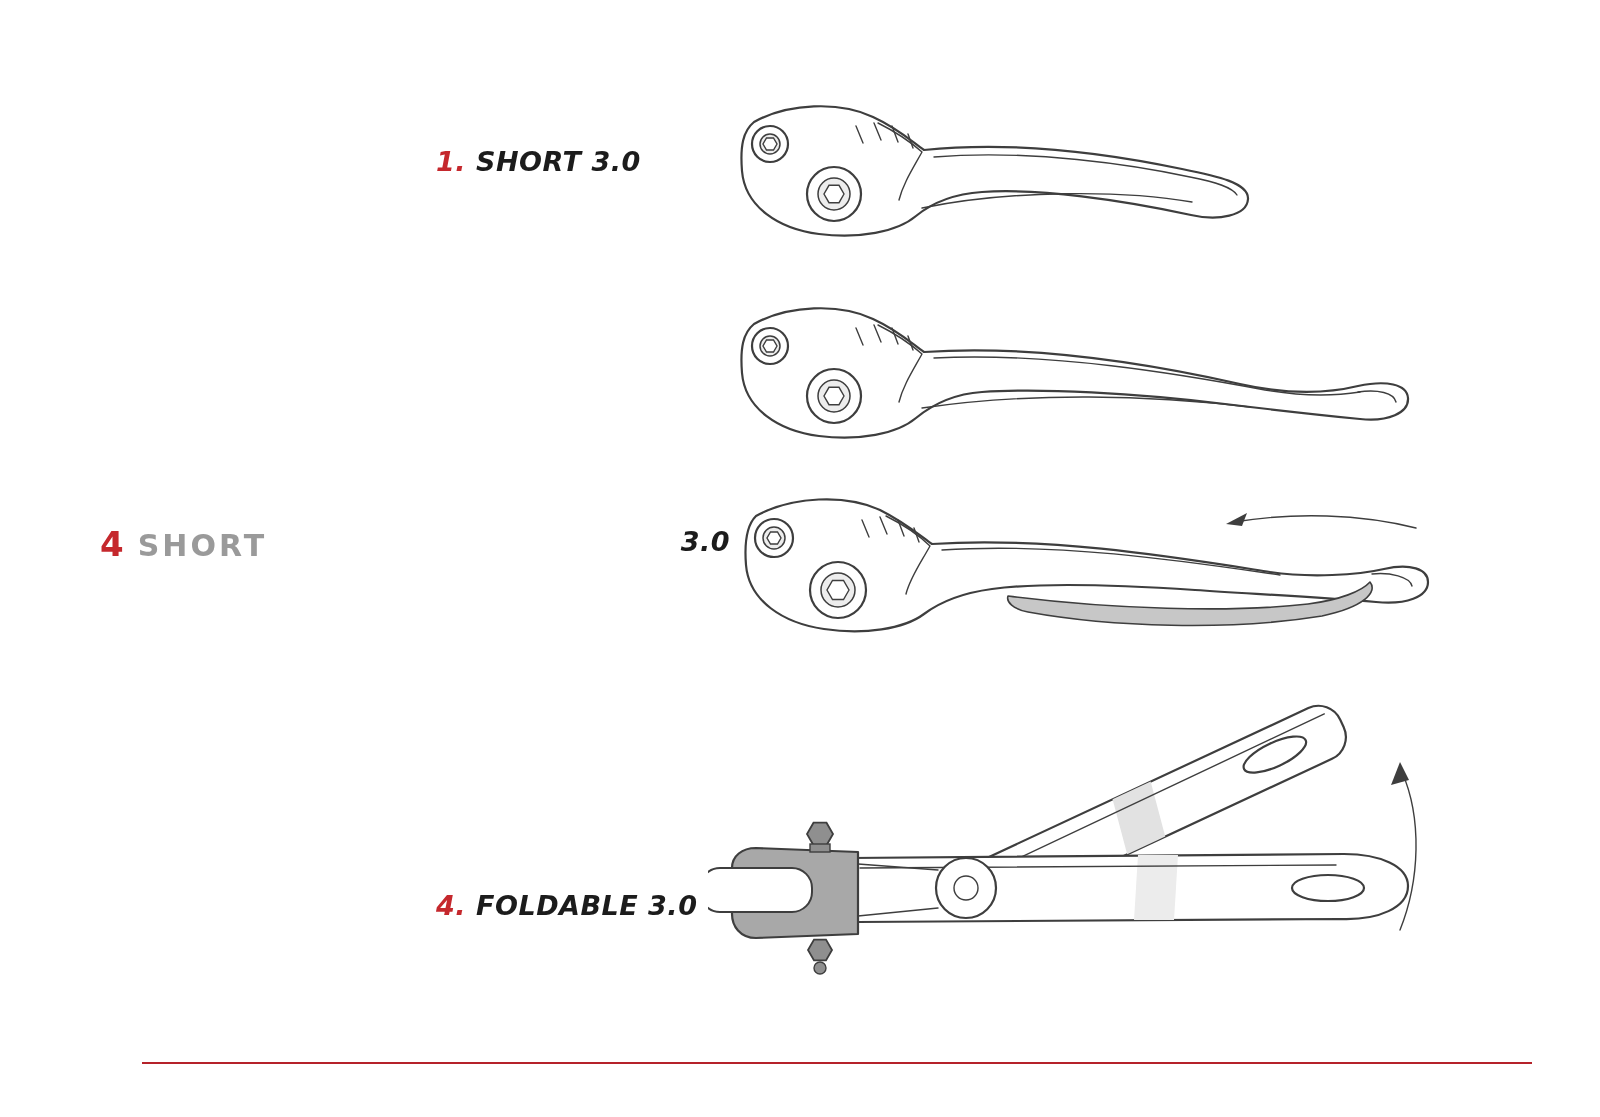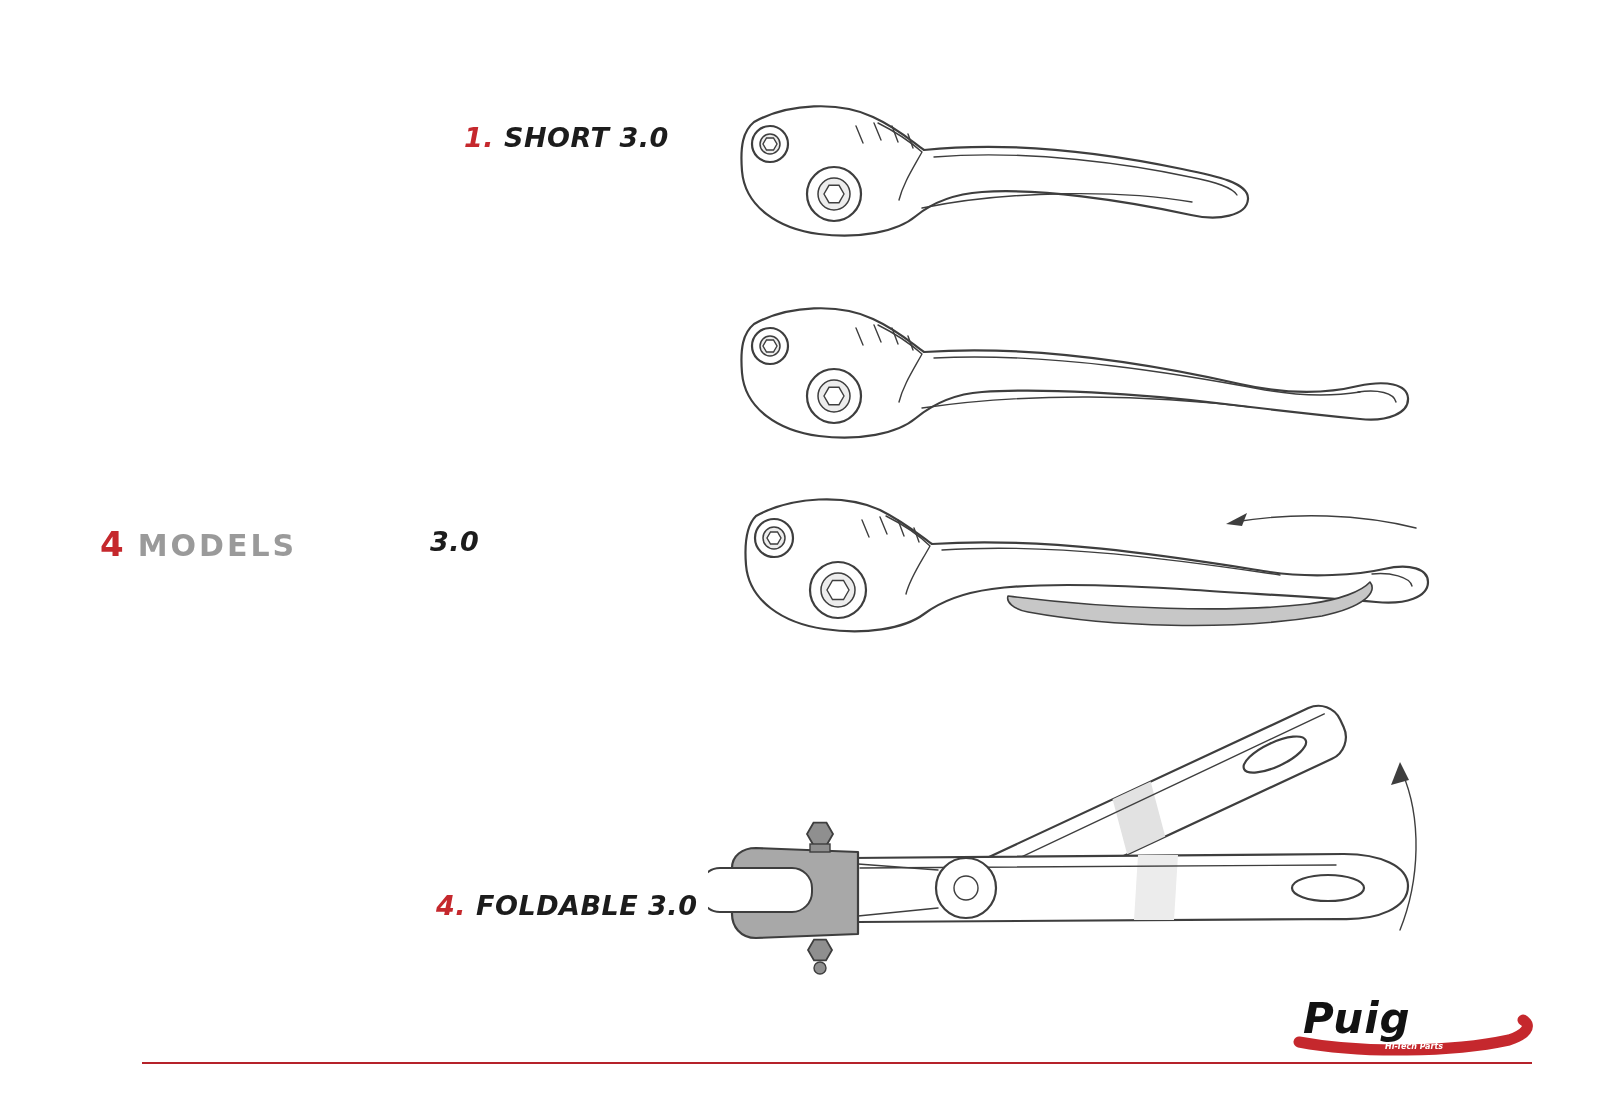--- a/index.html
+++ b/index.html
@@ -18,21 +18,21 @@
     font-size:27px;
     letter-spacing:0.5px;
     color:#1c1c1c;
     white-space:nowrap;
   }
   .label-row .num{
     color:#c5282d;
     margin-right:10px;
   }
   #label-3{white-space:normal;width:300px;line-height:1.45;}
-  #label-3 .line2{text-align:left;}
+  #label-3 .line2{text-align:right;}
   
   #models-heading{
     position:absolute;left:100px;top:524px;
     white-space:nowrap;
   }
   #models-heading .count{
     color:#c5282d;font-weight:bold;font-size:34px;
     margin-right:14px;
   }
   #models-heading .word{
@@ -68,24 +68,24 @@
   }
   .sk-thin{fill:none;stroke:#3e3e3e;stroke-width:1.4;stroke-linecap:round;stroke-linejoin:round;}
   .sk-fill{fill:#ffffff;stroke:#3e3e3e;stroke-width:2.2;stroke-linejoin:round;}
 </style>
 </head>
 <body>
 
 <div id="page">
 
   <div id="models-heading">
-    <span class="count">4</span><span class="word">MODELS</span>
-  </div>
-
-  <div class="label-row" id="label-1" style="left:436px;top:122px;margin-left:28px;">
+    <span class="count">4</span><span class="word">SHORT</span>
+  </div>
+
+  <div class="label-row" id="label-1" style="left:436px;top:146px;">
     <span class="num">1.</span><span class="title">SHORT 3.0</span>
   </div>
 
 
   <div class="label-row" id="label-3" style="left:430px;top:522px;">
     <div class="line2">3.0</div>
   </div>
 
   <div class="label-row" id="label-4" style="left:436px;top:890px;">
     <span class="num">4.</span><span class="title">FOLDABLE 3.0</span>
@@ -209,22 +209,15 @@
         <circle cx="112" cy="300" r="6" fill="#8f8f8f" stroke="#3e3e3e" stroke-width="1.4"></circle>
       </g>
 
       <g>
         <path class="sk-thin" d="M692,262 C712,212 714,150 694,104"></path>
         <polygon points="692,94 683,117 701,112" fill="#3e3e3e"></polygon>
       </g>
     </svg>
   </div>
 
-  <div id="brand-logo">
-    <svg class="swoosh" viewBox="0 0 242 58">
-      <path d="M6,44 C70,56 160,54 216,42 C232,37 240,28 230,22" fill="none" stroke="#c5282d" stroke-width="11" stroke-linecap="round"></path>
-    </svg>
-    <span class="brand-name">Puig</span>
-    <span class="brand-tagline">Hi-Tech Parts</span>
-  </div>
   <div id="footer-rule"></div>
 
 </div>
 
 </body></html>

